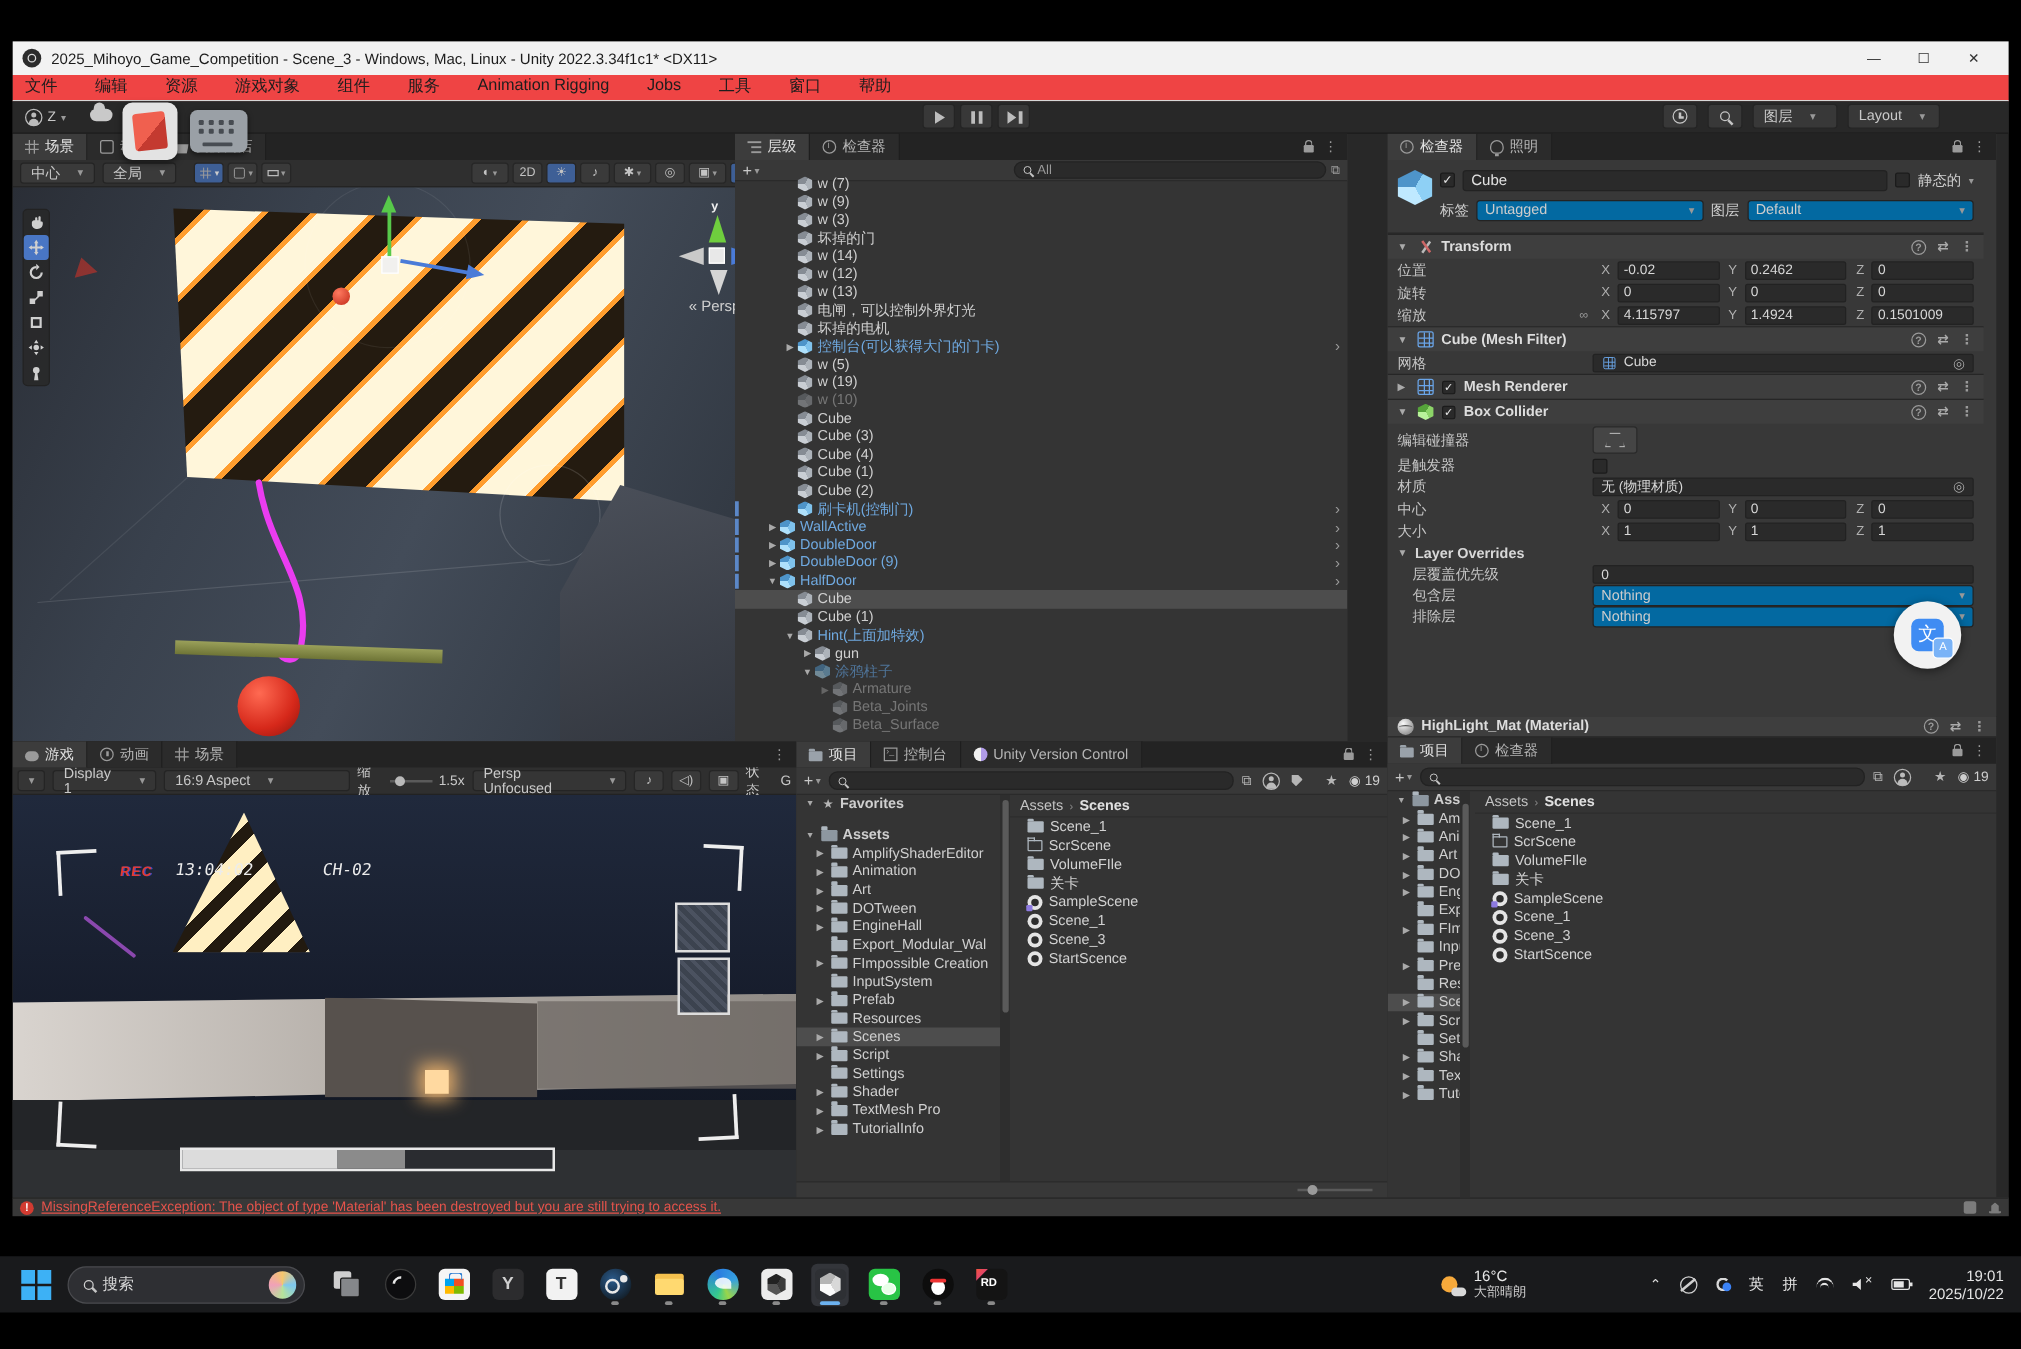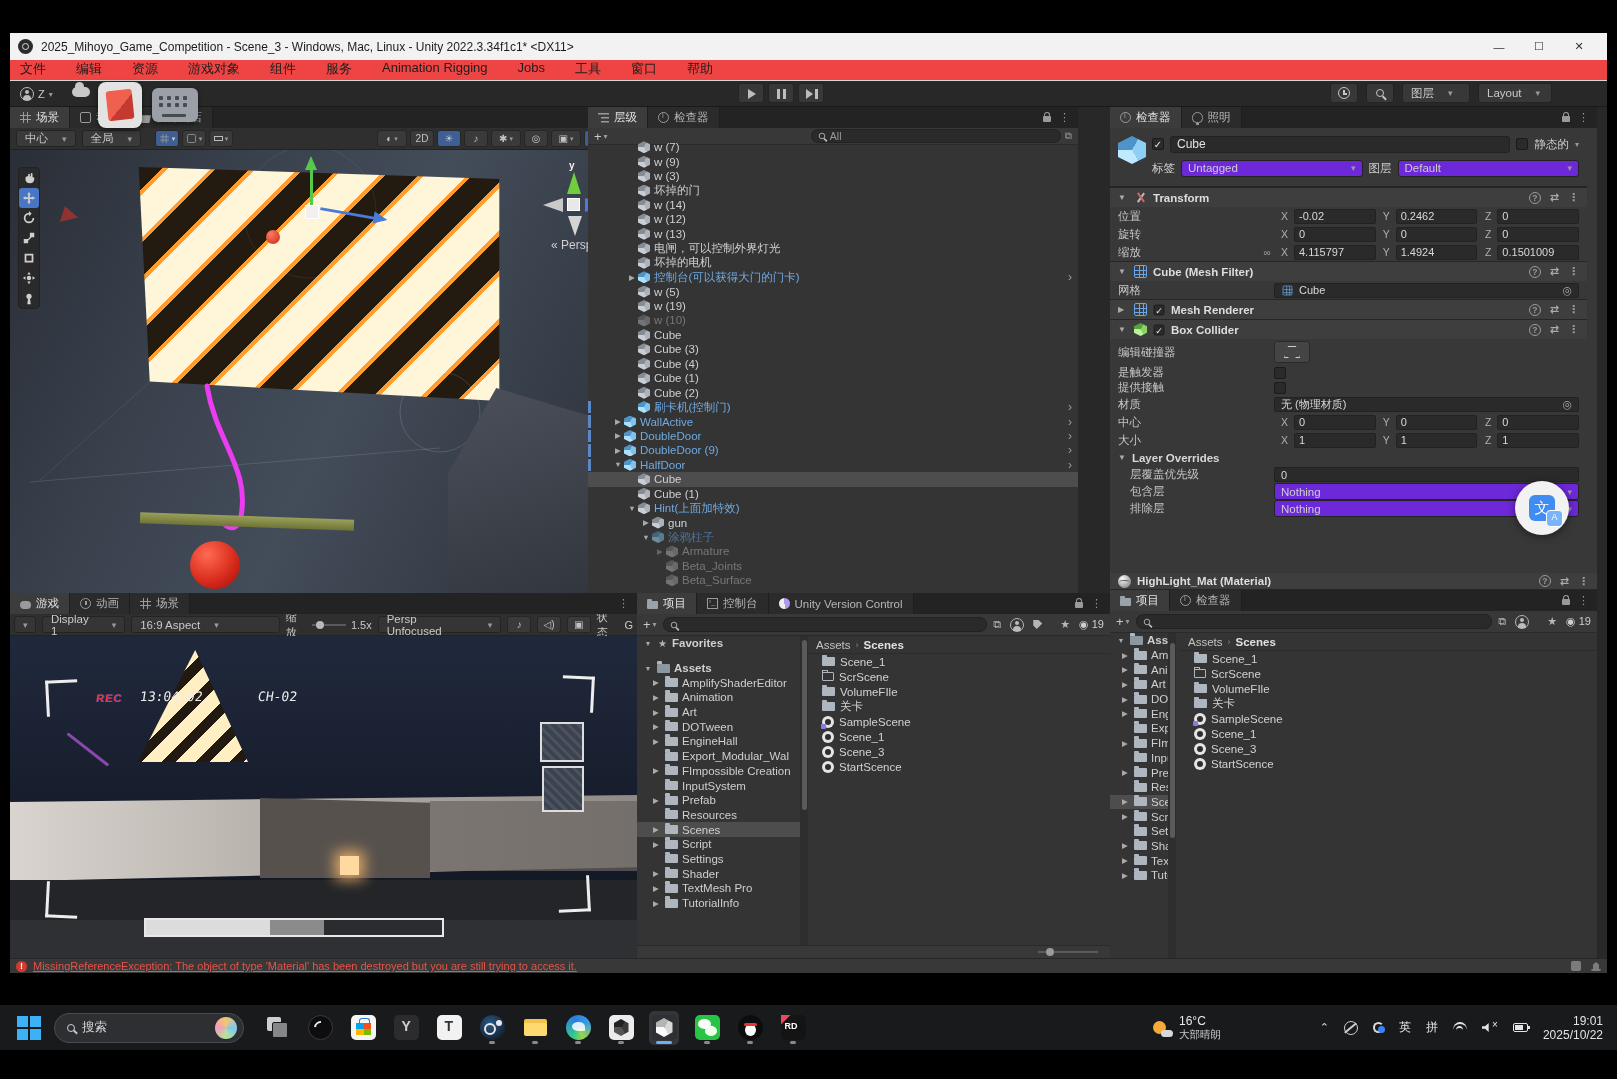--- a/index.html
+++ b/index.html
@@ -138,21 +138,21 @@
 .insp-body{position:absolute;left:0;top:21px;right:10px;bottom:0;overflow:hidden;font-size:11.5px;color:#cfcfcf}
 .objhead{padding:6px 8px 8px;border-bottom:1px solid #262626;display:flex;gap:6px}
 .objcube{width:28px;height:28px;clip-path:polygon(50% 0,100% 25%,100% 75%,50% 100%,0 75%,0 25%);background:conic-gradient(from 150deg,#bfe9ff 0 120deg,#4e94c9 0 240deg,#8ed0f5 0);margin-top:2px}
 .objrows{flex:1}
 .objrow1{display:flex;align-items:center;gap:6px;height:20px}
 .namefld{flex:1;height:17px;background:#2a2a2a;border:1px solid #222;border-radius:3px;padding:0 6px;color:#e2e2e2;display:flex;align-items:center;font-size:12px}
 .objrow2{display:flex;align-items:center;gap:6px;height:20px;margin-top:4px}
 .cb{width:12px;height:12px;background:#2a2a2a;border:1px solid #1b1b1b;border-radius:2px;flex:0 0 auto}
 .cb.on{color:#e8e8e8;font-size:10px;line-height:11px;text-align:center}
 .cb.on::before{content:"✓"}
-.sel{background:#6d28d9;border:1px solid #232323;border-radius:3px;display:flex;align-items:center;padding:0 6px;height:17px;font-size:11.5px;color:#ccc;gap:6px}
+.sel{background:#0369a1;border:1px solid #232323;border-radius:3px;display:flex;align-items:center;padding:0 6px;height:17px;font-size:11.5px;color:#ccc;gap:6px}
 .sel::after{content:"▾";margin-left:auto;color:#999;font-size:9px}
 .comp{border-top:1px solid #262626}
 .comphead{height:19px;background:#3e3e3e;display:flex;align-items:center;gap:6px;padding:0 8px;font-weight:bold;color:#ddd}
 .comphead .fold{font-size:8px;color:#aaa;width:10px}
 .chr{margin-left:auto;display:flex;gap:9px;align-items:center;color:#aaa;font-size:11px}
 .qm{width:12px;height:12px;border:1.2px solid #9a9a9a;border-radius:50%;font-size:8.5px;line-height:11px;text-align:center;color:#9a9a9a}
 .cicon{width:13px;height:13px;position:relative}
 .cicon.xform::before{content:"";position:absolute;left:6px;top:1px;width:1.5px;height:11px;background:#bbb;transform:rotate(35deg)}
 .cicon.xform::after{content:"";position:absolute;left:6px;top:1px;width:1.5px;height:11px;background:#c66;transform:rotate(-35deg)}
 .cicon.mesh{background:linear-gradient(#6aa5e8,#6aa5e8) 0 4px/13px 1px no-repeat,linear-gradient(#6aa5e8,#6aa5e8) 0 8px/13px 1px no-repeat,linear-gradient(#6aa5e8,#6aa5e8) 4px 0/1px 13px no-repeat,linear-gradient(#6aa5e8,#6aa5e8) 8px 0/1px 13px no-repeat;border:1px solid #6aa5e8;border-radius:2px}
@@ -919,24 +919,20 @@
           <span class="v-label">编辑碰撞器</span>
           <span class="editbtn"></span>
         </div>
         <div>
 
             <div class="prow" style="height:15px">
               <span class="v-label">是触发器</span>
               <span class="cb"></span>
             </div>
 
-            <div class="prow" style="height:15px">
-              <span class="v-label">提供接触</span>
-              <span class="cb"></span>
-            </div>
           </div>
         <div class="prow">
           <span class="v-label">材质</span>
           <span class="pfld">
                 <span>无 (物理材质)</span>
                 <span class="picker">◎</span>
               </span>
         </div>
         <div>
 

